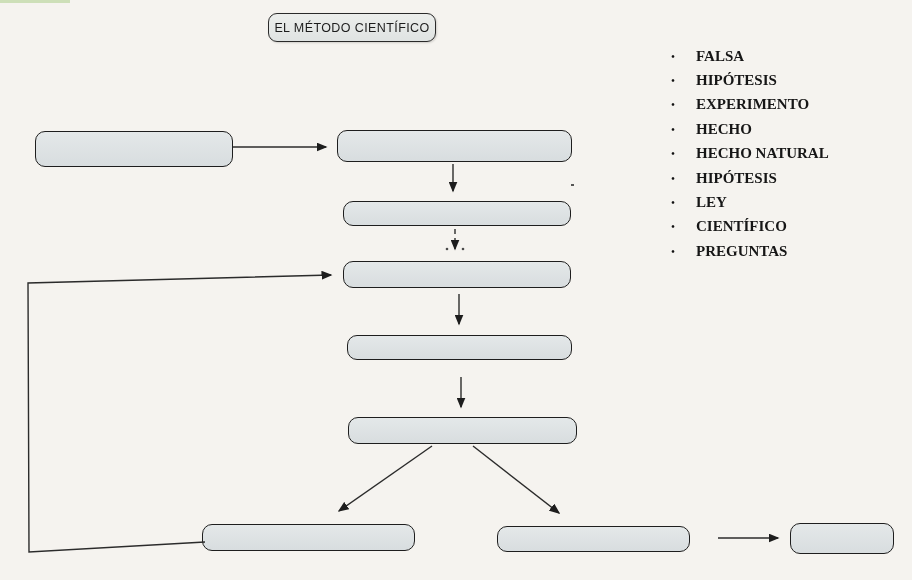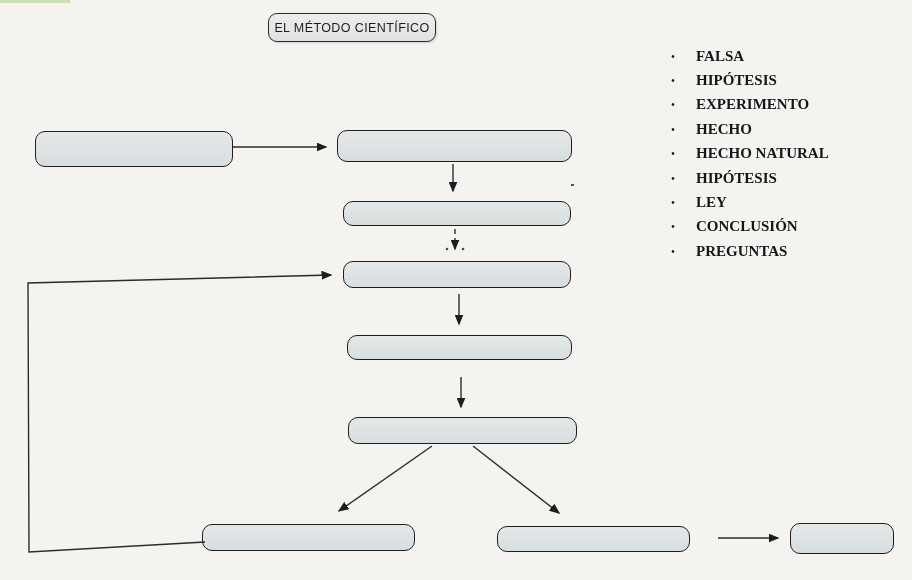--- a/index.html
+++ b/index.html
@@ -124,21 +124,21 @@
     <li>
       <span class="bullet">•</span>
       <span>HIPÓTESIS</span>
     </li>
     <li>
       <span class="bullet">•</span>
       <span>LEY</span>
     </li>
     <li>
       <span class="bullet">•</span>
-      <span>CONCLUSIÓN</span>
+      <span>CIENTÍFICO</span>
     </li>
     <li>
       <span class="bullet">•</span>
       <span>PREGUNTAS</span>
     </li>
   </ul>
 
 </div>
 
 </body></html>

